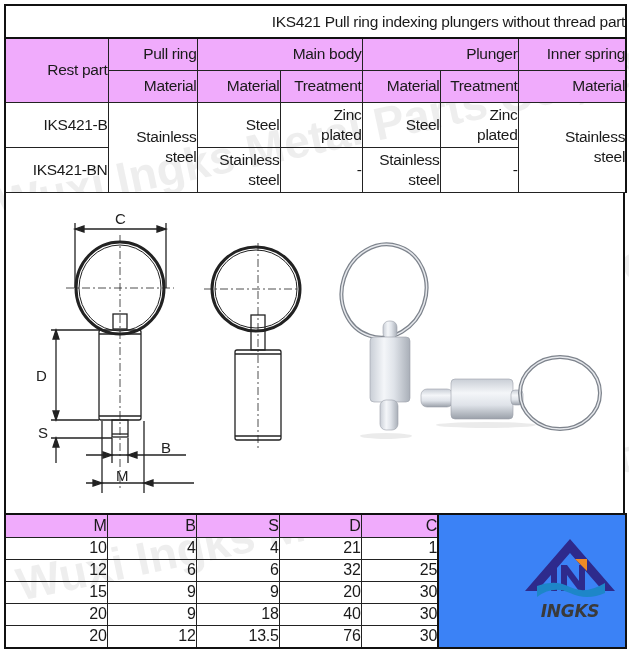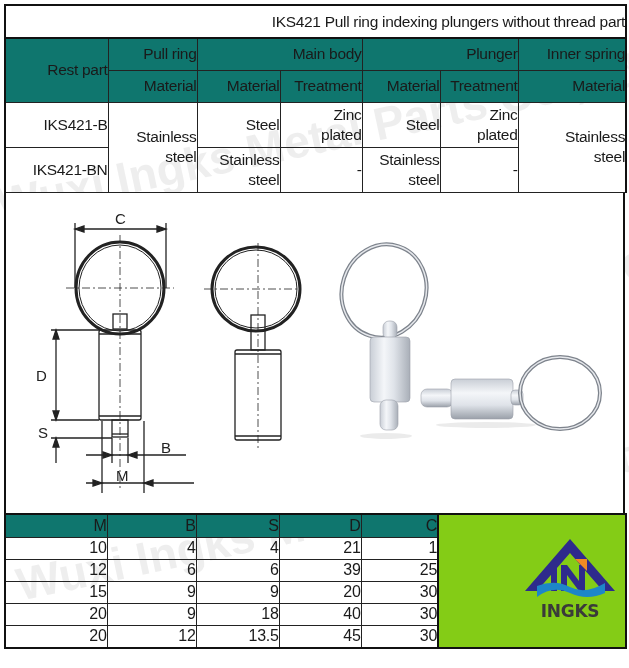--- a/index.html
+++ b/index.html
@@ -1,28 +1,28 @@
 <!DOCTYPE html>
 <html><head>
 <meta charset="utf-8">
 <style>
   html, body { margin:0; padding:0; background:#ffffff; }
   body { width:629px; height:668px; position:relative; overflow:hidden;
          font-family:"Liberation Sans", sans-serif; color:#1a1a1a; }
   table { border-collapse:collapse; table-layout:fixed; position:absolute; }
   td { border:1px solid #222; text-align:right; vertical-align:middle;
        font-size:15.5px; padding:0; line-height:20px; letter-spacing:-0.3px; }
-  .hdr { background:#0f766e; }
+  .hdr { background:#f0abfc; }
   .tbl-top { left:4px; top:4px; width:621px; }
   .title-cell { height:31px; font-size:15.5px; background:#fff; }
   .drawing { position:absolute; left:4px; top:193px; width:621px; height:320px;
              border-left:2px solid #111; border-right:2px solid #111; box-sizing:border-box; background:#fff; }
   .tbl-bot { left:4px; top:513px; width:621px; }
   .tbl-bot td { height:21px; font-size:16px; }
-  .logo-cell { background:#84cc16; }
+  .logo-cell { background:#3b82f6;font-style:italic; }
   .wm { position:absolute; font-family:"Liberation Sans", sans-serif; font-weight:bold;
         color:rgba(150,150,150,0.16); font-size:46px; white-space:nowrap;
         transform:rotate(-12deg); pointer-events:none; }
 </style>
 </head>
 <body>
 
 <div class="wm" style="left:-10px; top:110px;">Wuxi Ingks Metal Parts Co.,ltd</div>
 <div class="wm" style="left:0px; top:300px;">Wuxi Ingks Metal Parts Co.,ltd</div>
 <div class="wm" style="left:10px; top:490px;">Wuxi Ingks Metal Parts Co.,ltd</div>
@@ -221,38 +221,38 @@
     <td style="border-left:2px solid #111;">10</td>
     <td>4</td>
     <td>4</td>
     <td>21</td>
     <td>1</td>
   </tr>
   <tr>
     <td style="border-left:2px solid #111;">12</td>
     <td>6</td>
     <td>6</td>
-    <td>39</td>
+    <td>32</td>
     <td>25</td>
   </tr>
   <tr>
     <td style="border-left:2px solid #111;">15</td>
     <td>9</td>
     <td>9</td>
     <td>20</td>
     <td>30</td>
   </tr>
   <tr>
     <td style="border-left:2px solid #111;">20</td>
     <td>9</td>
     <td>18</td>
     <td>40</td>
     <td>30</td>
   </tr>
   <tr>
     <td style="border-left:2px solid #111; border-bottom:2px solid #111;">20</td>
     <td style="border-bottom:2px solid #111;">12</td>
     <td style="border-bottom:2px solid #111;">13.5</td>
-    <td style="border-bottom:2px solid #111;">45</td>
+    <td style="border-bottom:2px solid #111;">76</td>
     <td style="border-bottom:2px solid #111;">30</td>
   </tr>
 </tbody>
   </table>
 
 </body></html>

